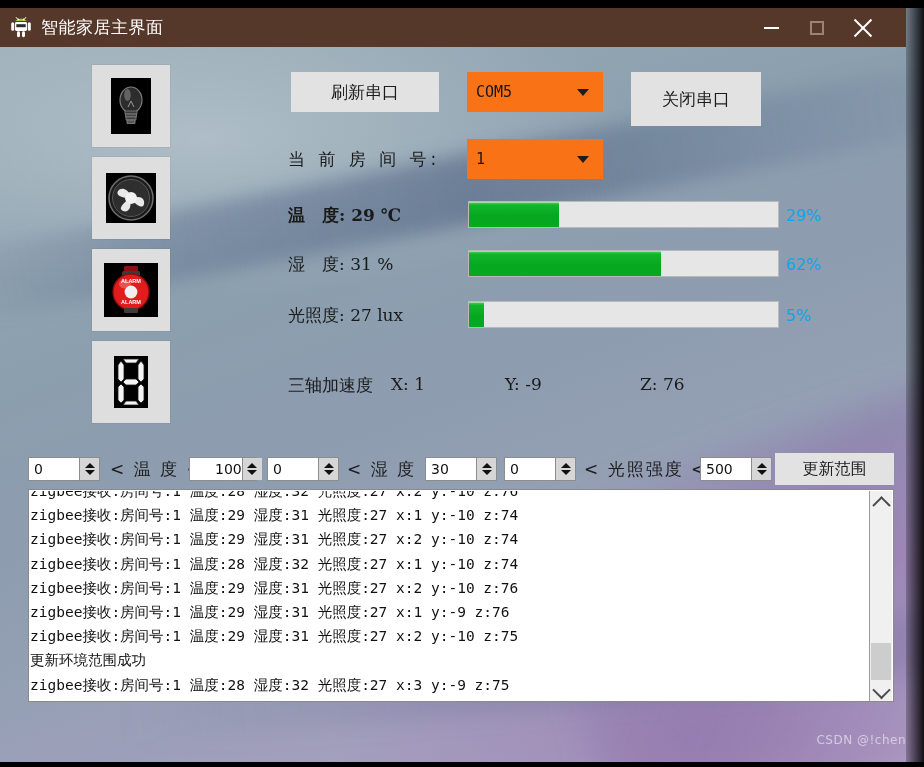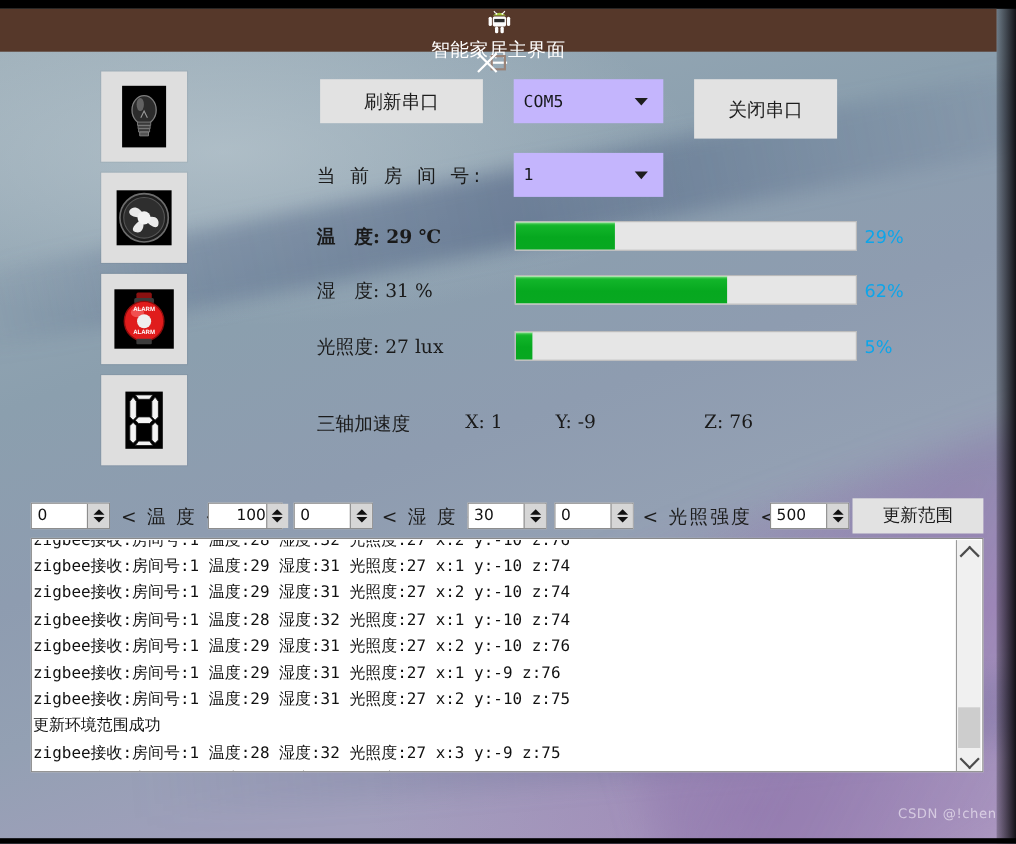--- a/index.html
+++ b/index.html
@@ -37,21 +37,21 @@
     transform:rotate(-18deg);filter:blur(16px);
   }
   .bg-dark-right{
     position:absolute;right:0;top:0;width:18px;height:767px;
     background:linear-gradient(90deg,rgba(20,18,22,.25),rgba(10,8,12,.95));
   }
 
   
   .titlebar{
     position:absolute;left:0;top:8px;width:906px;height:39px;
-    background:#56382a;display:flex;align-items:center;flex-direction:column;
+    background:#56382a;display:flex;align-items:center;
   }
   .win-top-black{position:absolute;left:0;top:0;width:924px;height:8px;background:#000;}
   .tb-icon{
     width:26px;height:26px;margin-left:8px;margin-right:7px;position:relative;flex:0 0 auto;
   }
   .tb-title{
     color:#ffffff;font-size:17px;letter-spacing:.5px;
     font-family:"DejaVu Sans","Liberation Sans",sans-serif;
   }
   .tb-spacer{flex:1 1 auto;}
@@ -77,21 +77,21 @@
   .icon-canvas{background:#000;display:flex;align-items:center;justify-content:center;}
 
   
   .btn{
     position:absolute;background:#e2e2e2;color:#1c1c1c;
     display:flex;align-items:center;justify-content:center;
     font-size:17px;border:none;
     font-family:"DejaVu Sans","Liberation Sans",sans-serif;
   }
   .combo{
-    position:absolute;background:#c4b5fd;border:none;display:flex;align-items:center;
+    position:absolute;background:#f97316;border:none;display:flex;align-items:center;
     padding-left:9px;box-sizing:border-box;font-size:15px;color:#16181c;
     font-family:"DejaVu Sans Mono","Liberation Mono",monospace;
   }
   .combo .arrow{
     position:absolute;right:14px;top:50%;margin-top:-3px;
     width:0;height:0;border-left:6px solid transparent;border-right:6px solid transparent;
     border-top:7px solid #1d1d1d;
   }
   .lbl{
     position:absolute;font-size:17px;color:#1a1a1a;white-space:nowrap;
@@ -294,21 +294,21 @@
   </div>
   <div class="pct" style="left:786px;top:255px;">62%</div>
 
   <div class="lbl-mono" style="left:288px;top:304px;">光照度: 27 lux</div>
   <div class="pbar" style="left:468px;top:301px;">
     <div class="fill" id="fill2" style="width: 5%;"></div>
   </div>
   <div class="pct" style="left:786px;top:306px;">5%</div>
 
   <div class="lbl-mono" style="left:288px;top:374px;">三轴加速度</div>
-  <div class="lbl-mono" style="left:391px;top:374px;margin-left:32px;">X: 1</div>
+  <div class="lbl-mono" style="left:391px;top:374px;">X: 1</div>
   <div class="lbl-mono" style="left:505px;top:374px;">Y: -9</div>
   <div class="lbl-mono" style="left:640px;top:374px;">Z: 76</div>
 
   <div class="spin" style="left:28px;top:457px;width:72px;">
     <div class="val">0</div>
     <div class="btns">
       <div class="up"></div>
       <div class="dn"></div>
     </div>
   </div>

